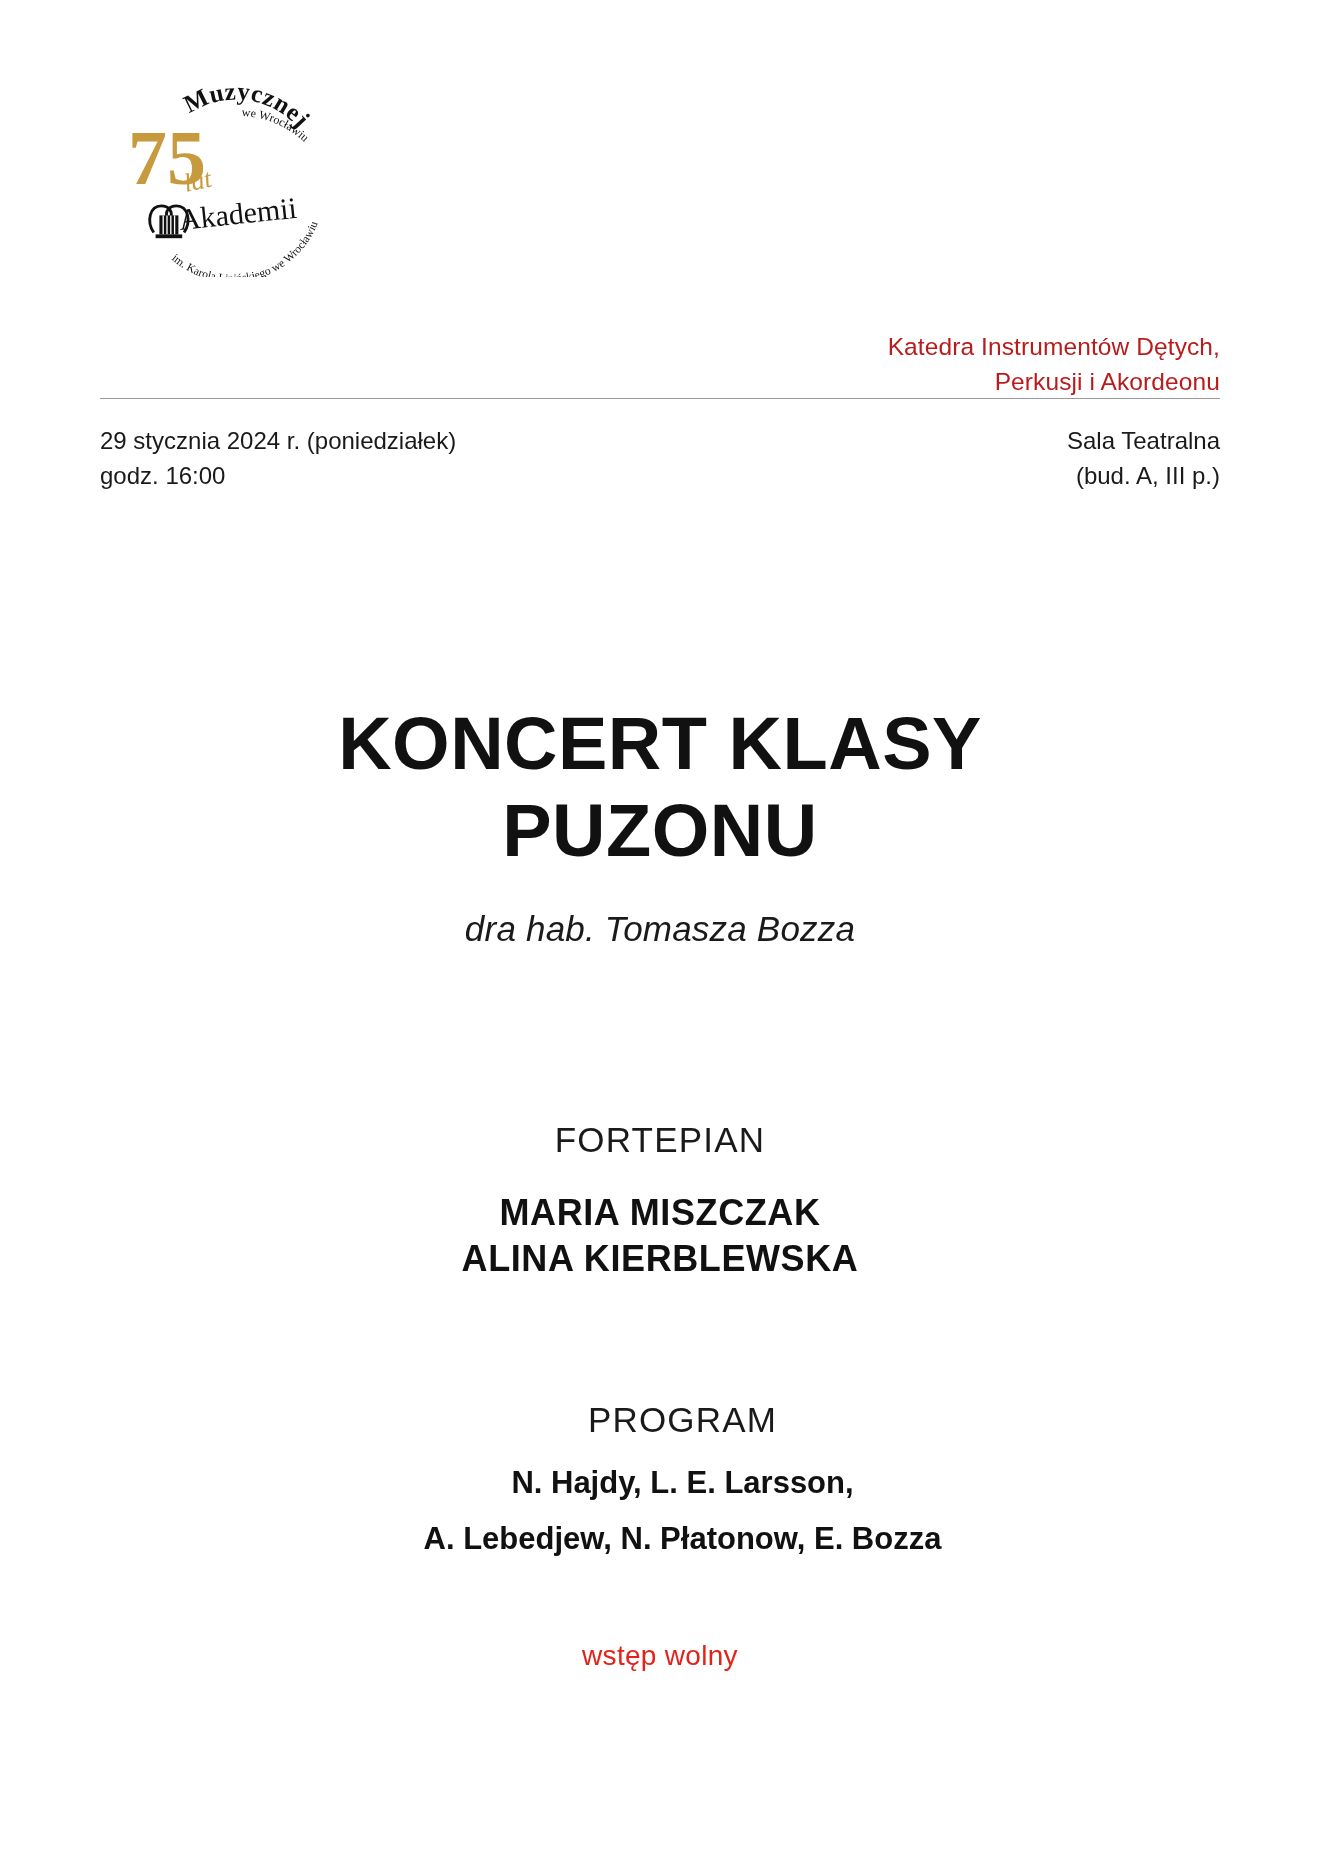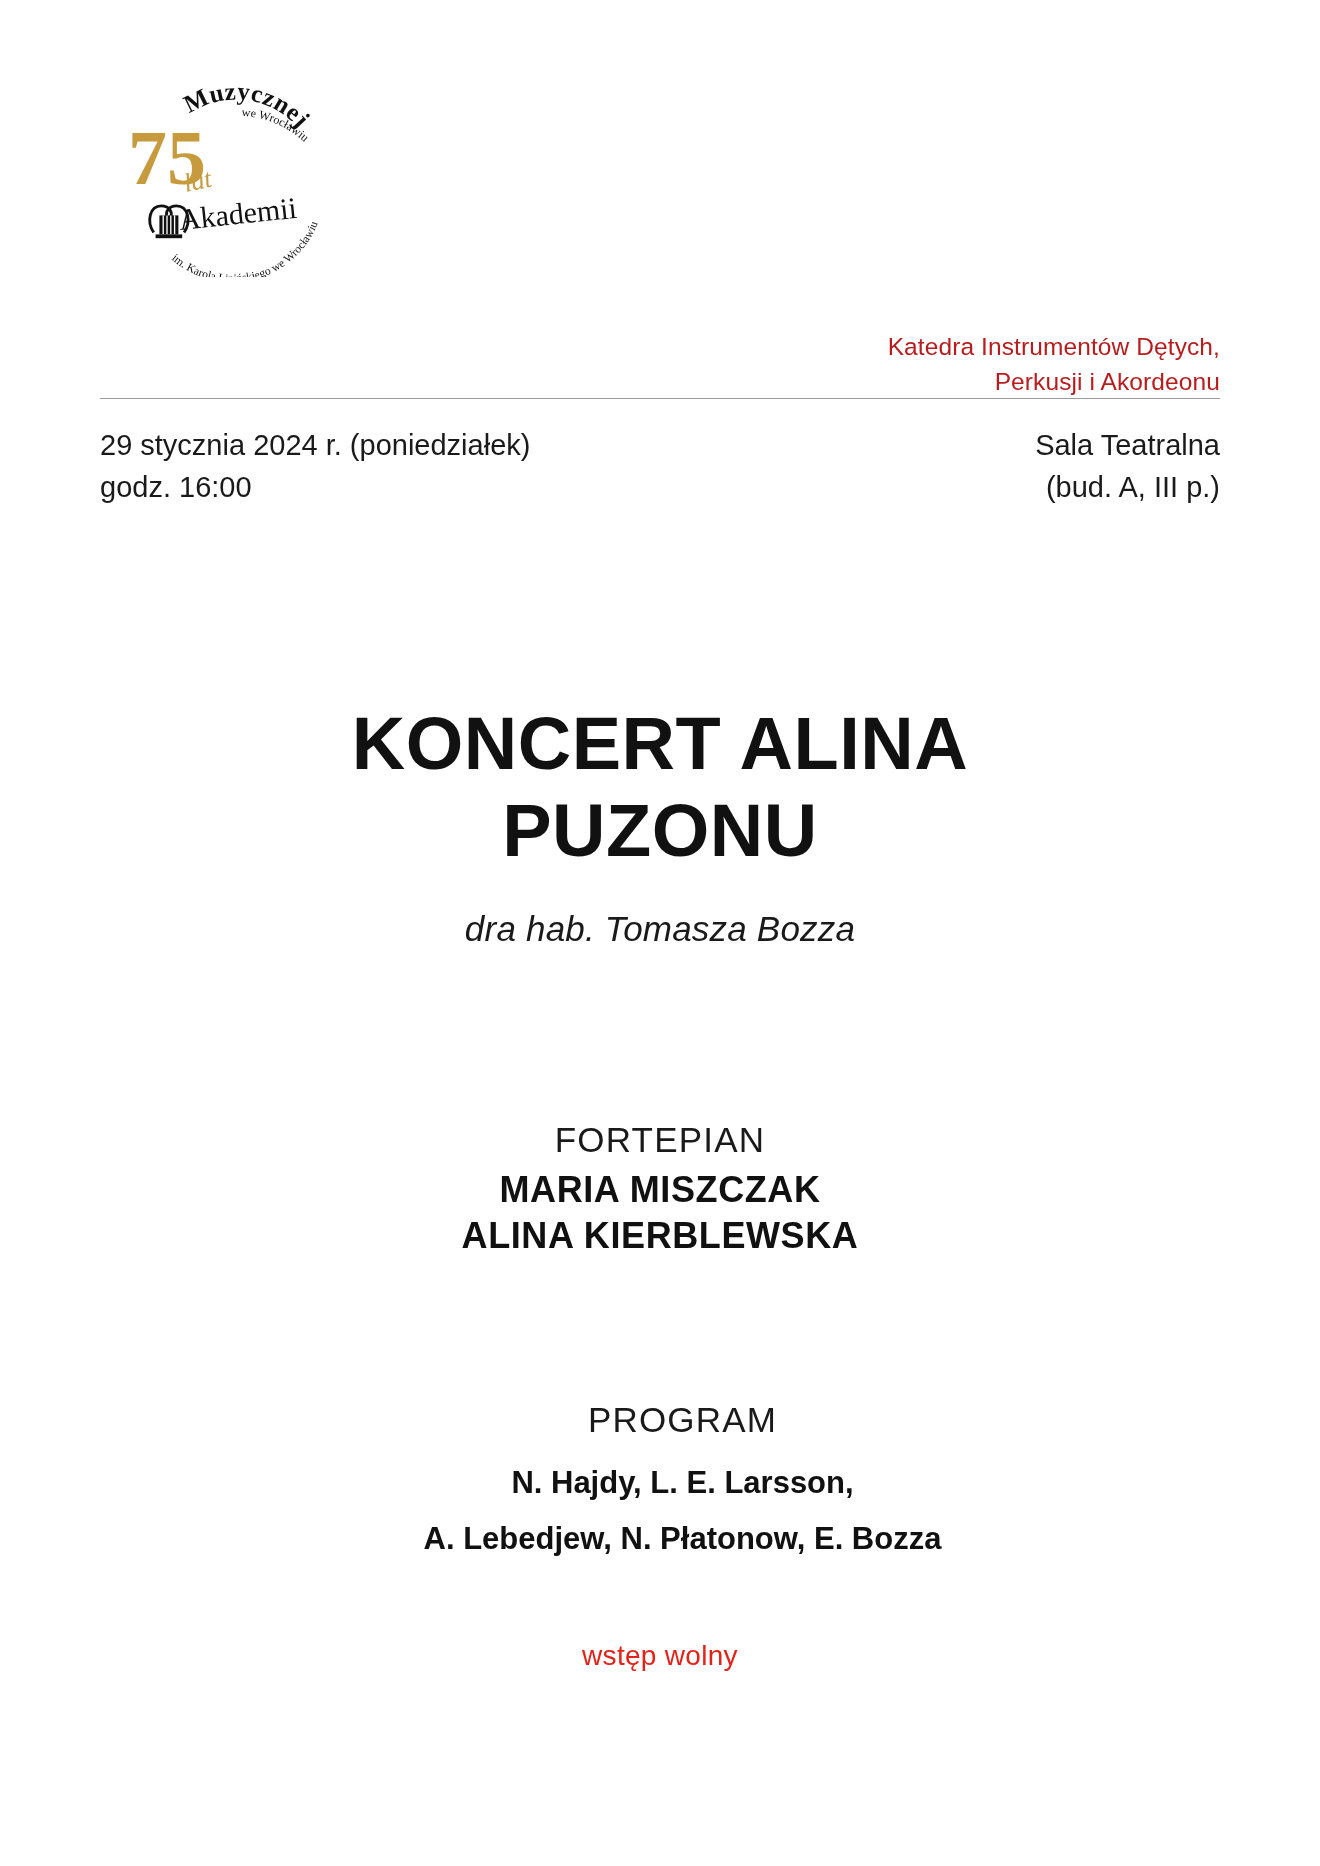--- a/index.html
+++ b/index.html
@@ -64,21 +64,21 @@
   .meta-row {
     position: absolute;
     left: 100px;
     right: 100px;
     top: 424px;
     display: flex;
     justify-content: space-between;
     align-items: flex-start;
   }
   .meta-left, .meta-right {
-    font-size: 29px;
+    font-size: 24px;
     line-height: 1.45;
     color: #1a1a1a;
   }
   .meta-right { text-align: right; }
   .meta-left div, .meta-right div { white-space: nowrap; }
 
   
   .title-block {
     position: absolute;
     left: 0;
@@ -108,21 +108,21 @@
     right: 0;
     top: 1120px;
     text-align: center;
   }
   .section-label {
     font-size: 35px;
     letter-spacing: 1.2px;
     color: #1a1a1a;
   }
   .performer {
-    margin-top: 7px;
+    margin-top: 30px;
     font-size: 36px;
     font-weight: bold;
     line-height: 1.28;
     letter-spacing: 0.6px;
     color: #111111;
   }
 
   
   .program-block {
     position: absolute;
@@ -209,21 +209,21 @@
       <div>29 stycznia 2024 r. (poniedziałek)</div>
       <div>godz. 16:00</div>
     </div>
     <div class="meta-right">
       <div>Sala Teatralna</div>
       <div>(bud. A, III p.)</div>
     </div>
   </div>
 
   <div class="title-block">
-    <div class="title">KONCERT ALINA</div>
+    <div class="title">KONCERT KLASY</div>
     <div class="title">PUZONU</div>
     <div class="subtitle">dra hab. Tomasza Bozza</div>
   </div>
 
   <div class="piano-block">
     <div class="section-label">FORTEPIAN</div>
     <div class="performer">MARIA MISZCZAK</div>
     <div class="performer" style="margin-top:0">ALINA KIERBLEWSKA</div>
   </div>
 

